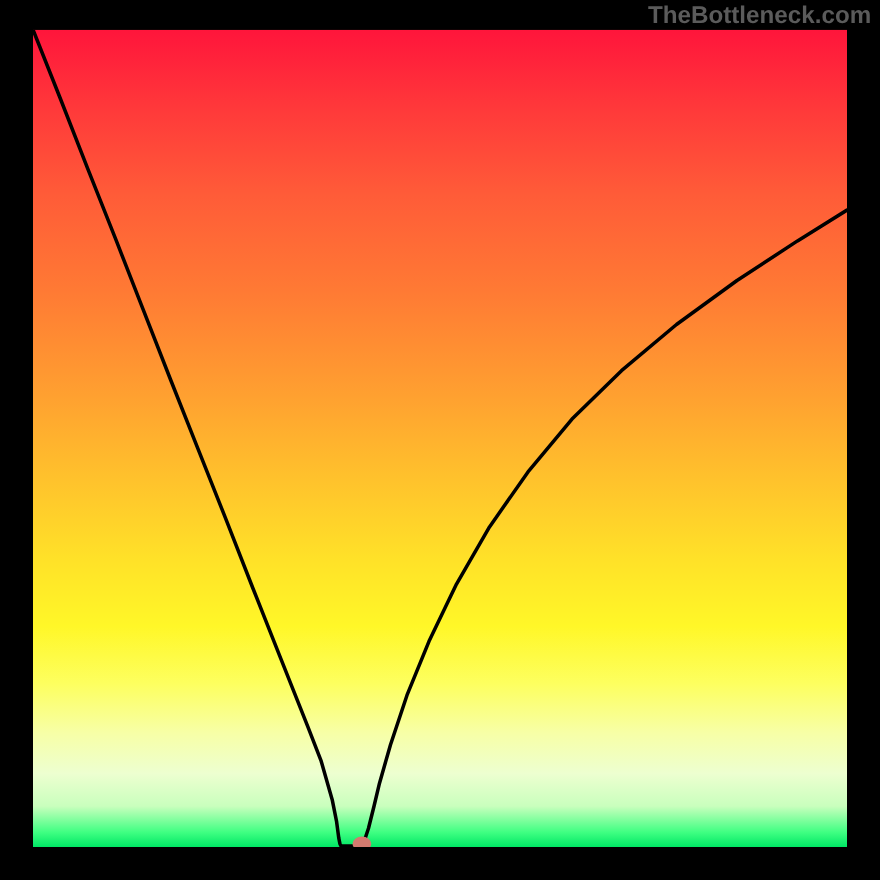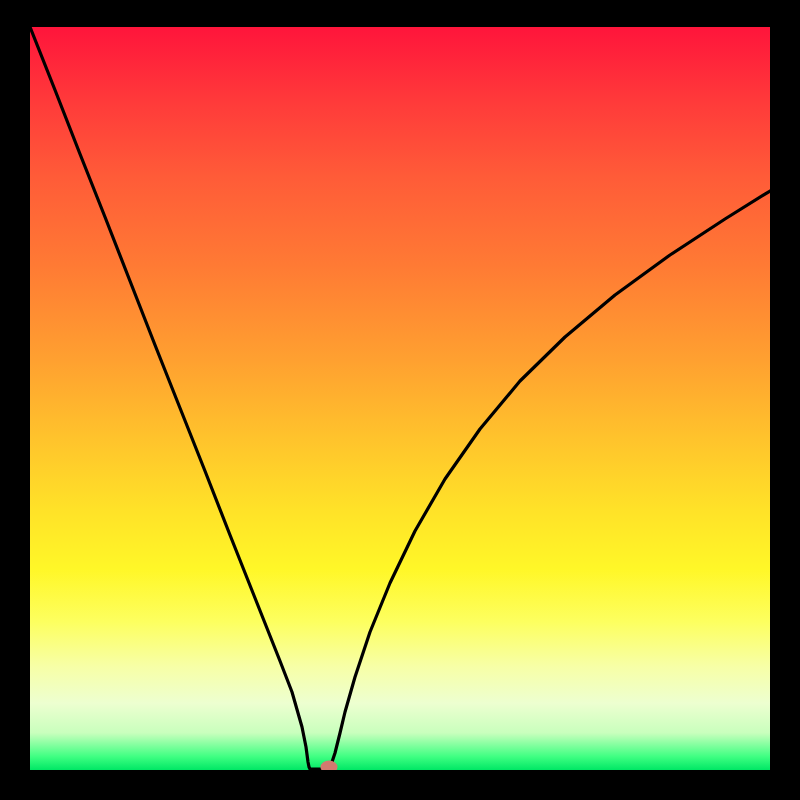--- a/index.html
+++ b/index.html
@@ -63,20 +63,21 @@
     height: 13px;
     background: #d37a6f;
     border-radius: 50%;
     transform: translate(-50%, -50%);
   }
 </style>
 </head>
 <body>
 
 <div class="frame">
+  <div class="watermark">TheBottleneck.com</div>
 
   <div class="plot">
     <div class="gradient-bg"></div>
 
     <svg class="curve" viewBox="0 0 740 743" preserveAspectRatio="none">
       <path id="curve-path" fill="none" stroke="#000" stroke-width="3.2" stroke-linecap="round" stroke-linejoin="round" d="M0 0 L25 63 L50 127 L75 190 L100 254 L125 318 L150 381 L175 444 L200 508 L225 571 L250 634 L262 665 L272 700 L276 720 L278 735 L279 740 L280 742 L281 742 L283 742 L287 742 L294 742 L299 740 L302 735 L305 726 L310 706 L315 685 L325 650 L340 605 L360 556 L385 504 L415 452 L450 402 L490 354 L535 310 L585 268 L640 228 L695 192 L740 164"></path>
     </svg>
 
     <div id="marker" class="marker" style="left: 299px; top: 740px; background: rgb(211, 122, 111);"></div>
   </div>

